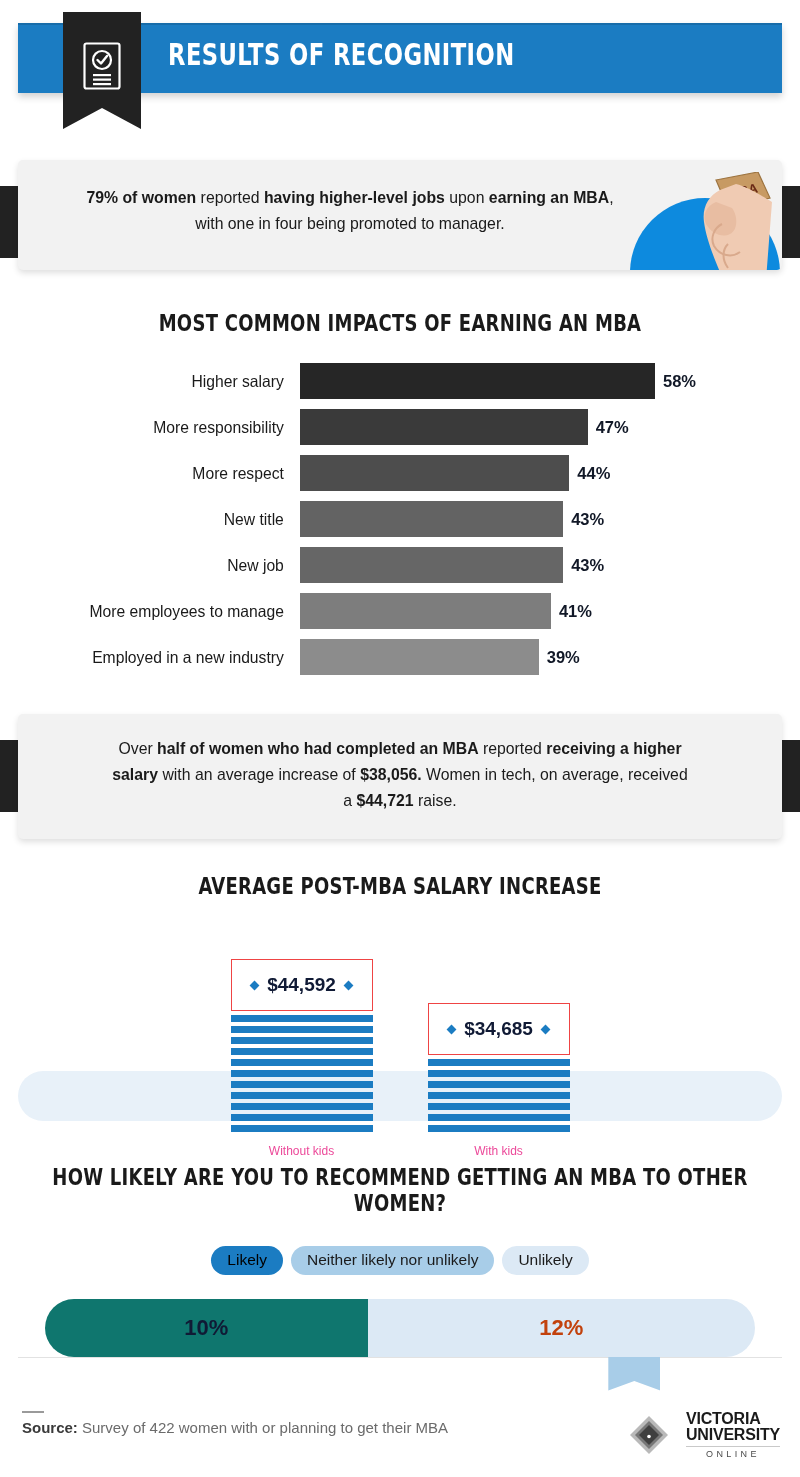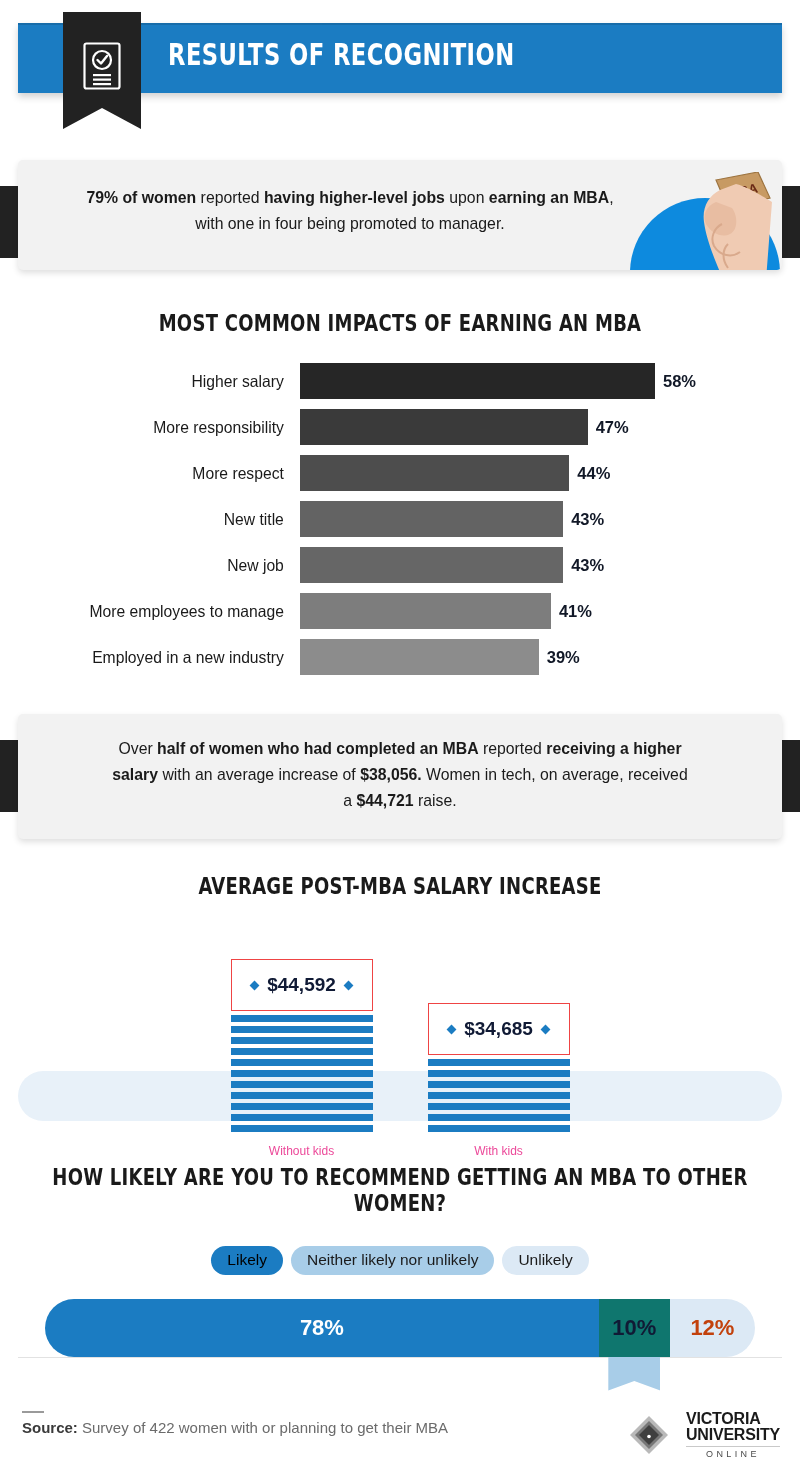--- a/index.html
+++ b/index.html
@@ -365,21 +365,20 @@
   <div>
     <div class="sec-title">HOW LIKELY ARE YOU TO RECOMMEND GETTING AN MBA TO OTHER WOMEN?</div>
     <div class="legend" id="legend">
         <div class="pill" style="background: rgb(27, 124, 194); color: #000000;">Likely</div>
         <div class="pill" style="background: rgb(168, 205, 232); color: rgb(26, 26, 26);">Neither likely nor unlikely</div>
         <div class="pill" style="background: rgb(220, 233, 245); color: rgb(26, 26, 26);">Unlikely</div>
       </div>
     <div class="stacked-wrap">
       <div class="stacked-rule"></div>
       <div class="stacked" id="stacked">
-          <div class="seg" style="flex: 78 0 0px; background: rgb(27, 124, 194); color: rgb(255, 255, 255);">78%</div>
           <div class="seg" style="flex: 10 0 0px; background: #0f766e; color: rgb(16, 26, 53);">10%</div>
           <div class="seg" style="flex: 12 0 0px; background: rgb(220, 233, 245); color: #c2410c;">12%</div>
         </div>
       <div class="seg-tail" id="seg-tail" style="left: 608.3px; background: rgb(168, 205, 232);"></div>
     </div>
   </div>
 
   <div class="footer">
     <div class="footer-dash"></div>
     <div class="footer-source">

